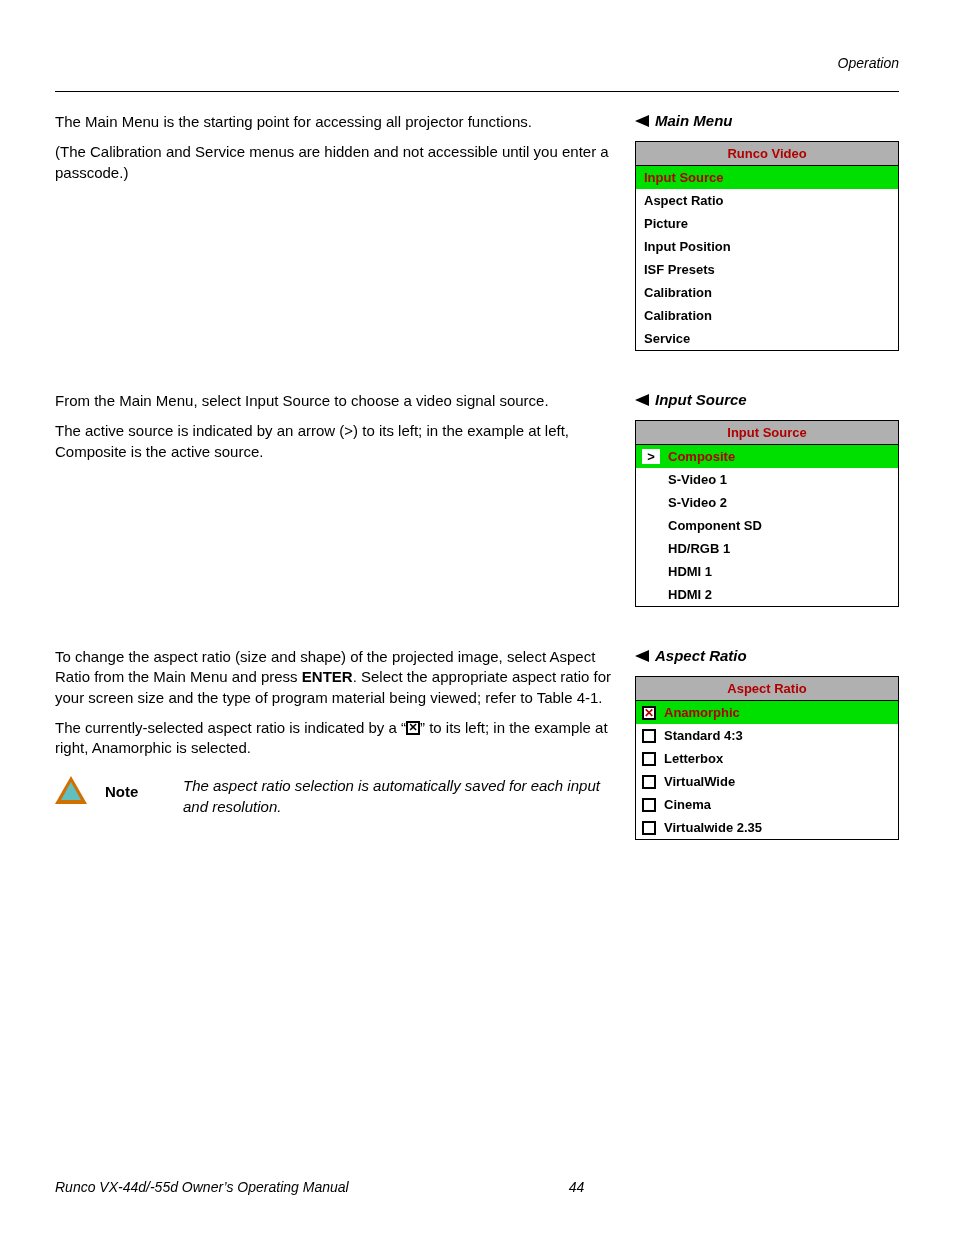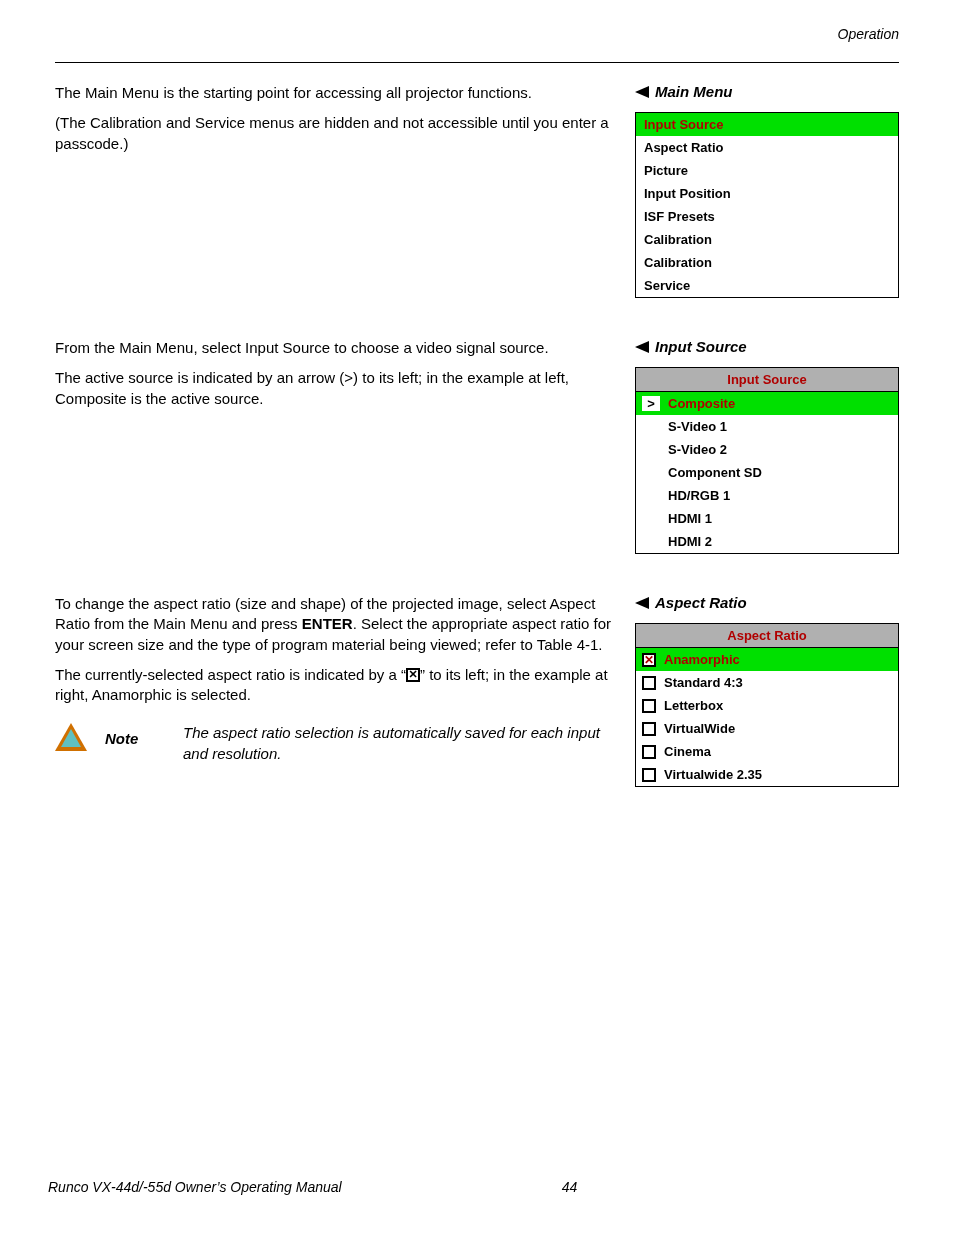--- a/index.html
+++ b/index.html
@@ -5,21 +5,21 @@
   * { box-sizing: border-box; margin: 0; padding: 0; }
   body {
     font-family: Helvetica, Arial, sans-serif;
     background: #fff;
     width: 954px;
     height: 1235px;
     position: relative;
     color: #000;
   }
   .page {
-    padding: 26px 55px 0 55px;
+    padding: 55px 55px 0 55px;
   }
   .header-right {
     text-align: right;
     font-style: italic;
     font-size: 14px;
     margin-bottom: 20px;
   }
   .hr-top {
     border: none;
     border-top: 1.5px solid #000;
@@ -128,36 +128,35 @@
   .triangle-inner {
     position: absolute;
     top: 6px; left: 6px;
     width: 0; height: 0;
     border-left: 10px solid transparent;
     border-right: 10px solid transparent;
     border-bottom: 18px solid #60c0c0;
   }
   .note-label {
     font-weight: bold;
-    font-style: italic;
     font-size: 15px;
     flex-shrink: 0;
     width: 60px;
     padding-top: 6px;
   }
   .note-text {
     font-style: italic;
     font-size: 15px;
     line-height: 1.35;
     flex: 1;
   }
   .footer {
     position: absolute;
     bottom: 40px;
-    left: 48px;
+    left: 55px;
     right: 55px;
     display: flex;
     font-style: italic;
     font-size: 14px;
   }
   .footer-title { flex: 0 0 auto; }
   .footer-page { margin-left: 220px; }
   .inline-checkbox {
     display: inline-flex;
     width: 14px; height: 14px;
@@ -183,20 +182,21 @@
     <div class="left-col">
       <p>The Main Menu is the starting point for accessing all projector functions.</p>
       <p>(The Calibration and Service menus are hidden and not accessible until you enter a passcode.)</p>
     </div>
     <div class="right-col">
       <div class="section-label">
         <span class="arrow-left-icon"></span>
         <span>Main Menu</span>
       </div>
       <div class="menu-box">
+        <div class="menu-title">Runco Video</div>
         <div id="main-menu-items">
             <div class="menu-item active-green">Input Source</div>
             <div class="menu-item">Aspect Ratio</div>
             <div class="menu-item">Picture</div>
             <div class="menu-item">Input Position</div>
             <div class="menu-item">ISF Presets</div>
             <div class="menu-item">Calibration</div>
             <div class="menu-item">Calibration</div>
             <div class="menu-item">Service</div>
           </div>

